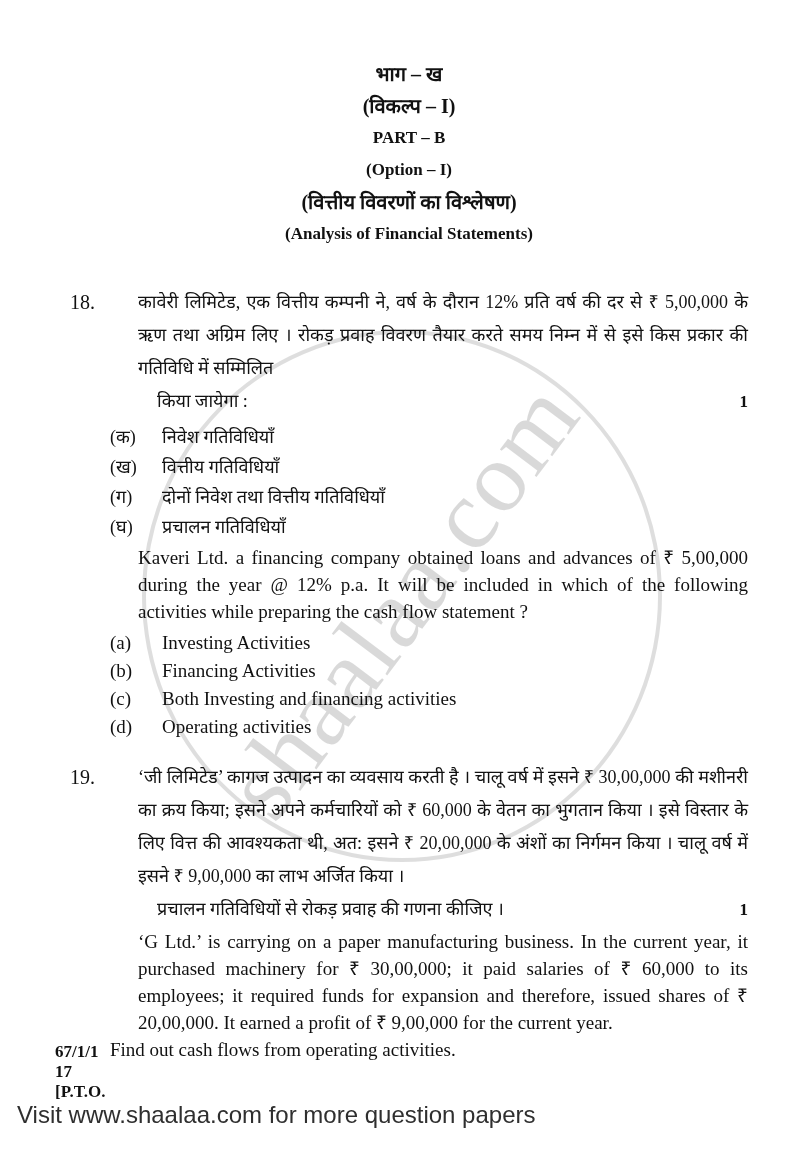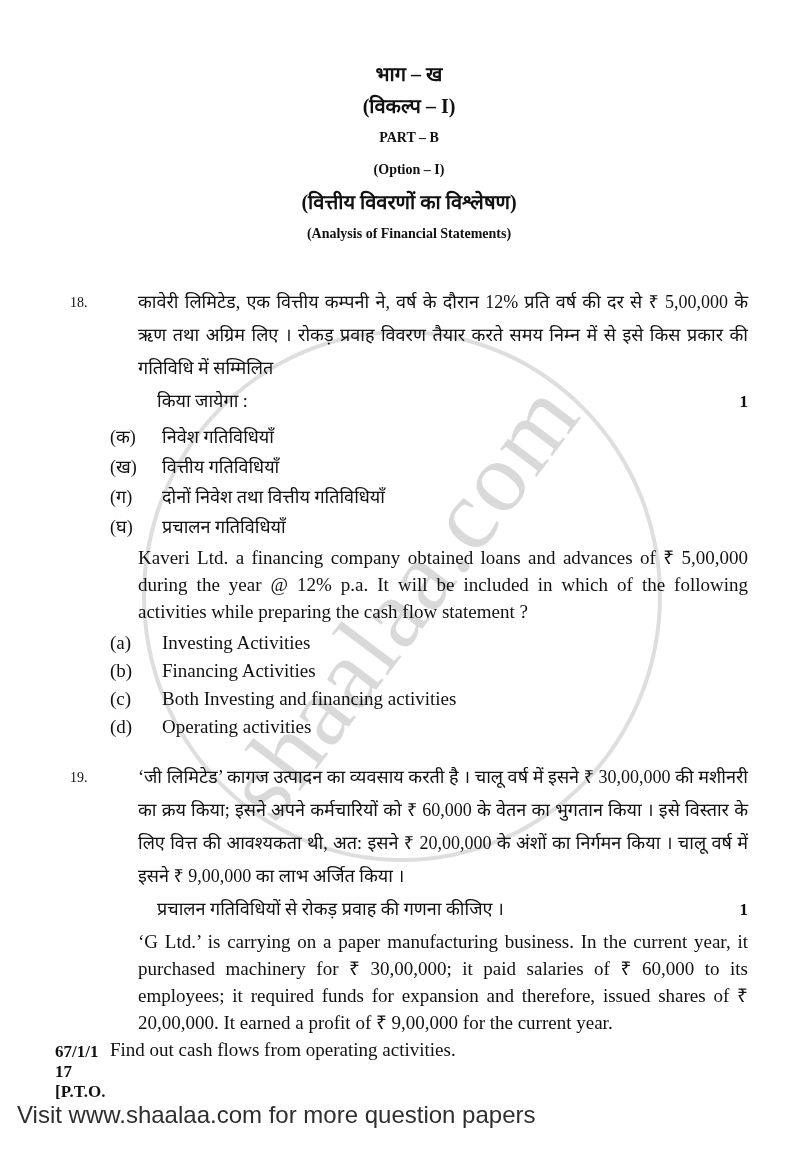--- a/index.html
+++ b/index.html
@@ -40,30 +40,30 @@
   .content {
     position: relative;
     z-index: 2;
     padding: 0 52px 0 70px;
   }
   .header {
     margin-top: 58px;
     text-align: center;
     font-weight: bold;
   }
-  .header .hline { line-height: 32px; font-size: 14px; }
+  .header .hline { line-height: 32px; font-size: 17px; }
   .header .hline.hi { font-size: 20px; }
 
   .question { display: flex; }
   .q18 { margin-top: 36px; }
   .q19 { margin-top: 18px; }
   .qnum {
     width: 40px;
     flex: 0 0 40px;
-    font-size: 14px;
+    font-size: 20px;
     line-height: 33px;
   }
   .qbody { flex: 1; }
 
   .hi-text { font-size: 18px; line-height: 33px; }
   .en-text { font-size: 19px; line-height: 27px; }
   .just { text-align: justify; margin-left: 28px; }
 
   .markrow {
     display: flex;

